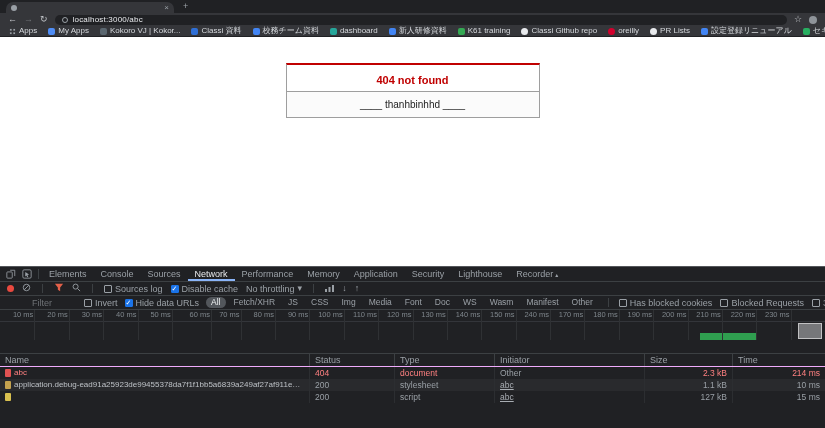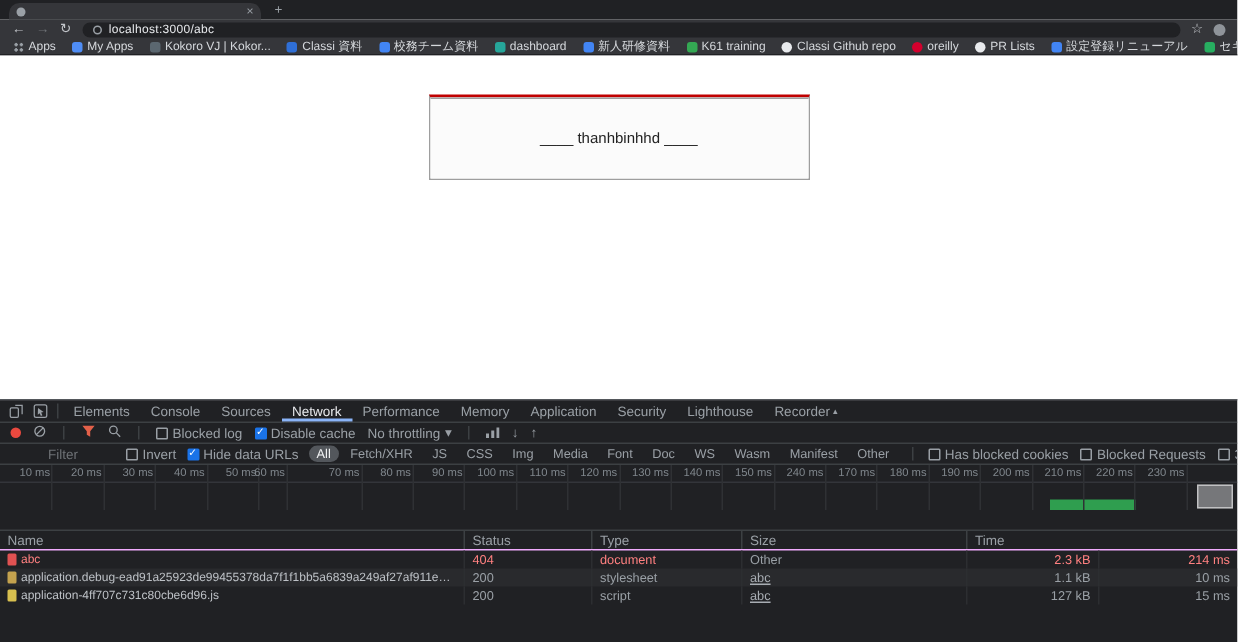--- a/index.html
+++ b/index.html
@@ -34,21 +34,21 @@
   .fav.grid { background: transparent !important;
     background-image: radial-gradient(#9aa0a6 1px, transparent 1.2px) !important;
     background-size: 3.5px 3.5px !important; background-position: 0 0 !important; }
   .bm-label { font-size: 8px; color: #d5d8dc; white-space: nowrap; line-height: 1; }
 
   
   #page { height: 229px; background: #fff; flex: none; }
   .error-card { width: 254px; margin: 26px auto 0; border: 1px solid #9e9e9e; border-top: 2px solid #c00000; text-align: center; background: #fff; }
   .error-title { color: #c00000; font-weight: bold; font-size: 11px; padding: 9px 0 5px; }
   .error-msg { font-size: 10px; color: #222; padding-bottom: 11px; }
-  .error-footer { border-top: 1px solid #9e9e9e; background: #fbfbfb; font-size: 10px; color: #222; padding: 21px 0; }
+  .error-footer { border-top: 1px solid #9e9e9e; background: #fbfbfb; font-size: 10px; color: #222; padding: 7px 0; }
 
   
   #devtools { flex: 1; background: #202124; color: #9aa0a6; font-size: 9px; border-top: 1px solid #54575b; overflow: hidden; }
   .dt-sep { width: 1px; background: #3c4043; align-self: stretch; margin: 2px 3px; flex: none; }
 
   .dt-tabs { height: 15px; display: flex; align-items: stretch; border-bottom: 1px solid #3c4043; padding-left: 3px; }
   .dt-iconbtn { width: 16px; display: flex; align-items: center; justify-content: center; flex: none; }
   .dt-tab { display: flex; align-items: center; padding: 0 7px; font-size: 9px; color: #9aa0a6; white-space: nowrap; }
   .dt-tab.active { color: #e8eaed; box-shadow: inset 0 -2px 0 #8ab4f8; }
   .recorder-badge { font-size: 6px; margin-left: 2px; color: #9aa0a6; }
@@ -165,20 +165,21 @@
       <span class="bm-label">設定登録リニューアル</span>
     </div>
     <div class="bm">
       <span class="fav" style="background: rgb(39, 174, 96);"></span>
       <span class="bm-label">セキスイ[アプリケー...</span>
     </div>
   </div>
 
 <div id="page">
   <div class="error-card">
+    <div class="error-title">404 not found</div>
     <div class="error-footer">____ thanhbinhhd ____</div>
   </div>
 </div>
 
 <div id="devtools">
 
   <div class="dt-tabs">
     <span class="dt-iconbtn">
       <svg width="10" height="10" viewBox="0 0 12 12">
           <rect x="1" y="3.5" width="6.5" height="7.5" rx="1" fill="none" stroke="#9aa0a6"></rect>
@@ -222,21 +223,21 @@
     </span>
     <span>
       <svg width="9" height="9" viewBox="0 0 10 10">
           <circle cx="4" cy="4" r="2.8" fill="none" stroke="#9aa0a6"></circle>
           <line x1="6.2" y1="6.2" x2="9" y2="9" stroke="#9aa0a6"></line>
         </svg>
     </span>
     <span class="dt-sep"></span>
     <span class="cb-wrap">
       <span class="cb"></span>
-      <span class="cb-label">Blocked log</span>
+      <span class="cb-label">Sources log</span>
     </span>
     <span class="cb-wrap">
       <span class="cb checked"></span>
       <span class="cb-label">Disable cache</span>
     </span>
     <span class="throttle">
       <span class="cb-label">No throttling</span>
       <span class="glyph">▾</span>
     </span>
     <span class="dt-sep"></span>
@@ -304,21 +305,21 @@
       </div>
       <div class="tick" style="left: 103.125px;">
         <span>30 ms</span>
       </div>
       <div class="tick" style="left: 137.5px;">
         <span>40 ms</span>
       </div>
       <div class="tick" style="left: 171.875px; text-decoration: underline;">
         <span>50 ms</span>
       </div>
-      <div class="tick" style="left: 191px;">
+      <div class="tick" style="left: 211px;">
         <span>60 ms</span>
       </div>
       <div class="tick" style="left: 240.625px;">
         <span>70 ms</span>
       </div>
       <div class="tick" style="left: 275px;">
         <span>80 ms</span>
       </div>
       <div class="tick" style="left: 309.375px;">
         <span>90 ms</span>
@@ -364,20 +365,21 @@
       </div>
       <div class="tick" style="left: 790.625px;">
         <span>230 ms</span>
       </div>
     </div>
 
   <div class="dt-header" id="table-header">
       <div class="th">Name</div>
       <div class="th">Status</div>
       <div class="th">Type</div>
+      <div class="th">Initiator</div>
       <div class="th">Size</div>
       <div class="th">Time</div>
     </div>
   <div id="table-rows">
       <div class="dt-row error">
         <div class="td name-cell">
           <span class="file-ic" style="background: rgb(224, 82, 82);"></span>
           <span class="name-text">abc</span>
         </div>
         <div class="td">404</div>
@@ -393,21 +395,20 @@
         </div>
         <div class="td">200</div>
         <div class="td">stylesheet</div>
         <div class="td init-cell"><span class="init-link">abc</span></div>
         <div class="td num">1.1 kB</div>
         <div class="td num">10 ms</div>
       </div>
       <div class="dt-row">
         <div class="td name-cell">
           <span class="file-ic" style="background: rgb(216, 192, 79);"></span>
-          <span class="name-text">application-4ff707c731c80cbe6d96.js</span>
         </div>
         <div class="td">200</div>
         <div class="td">script</div>
         <div class="td init-cell"><span class="init-link">abc</span></div>
         <div class="td num">127 kB</div>
         <div class="td num">15 ms</div>
       </div>
     </div>
 
 </div>

